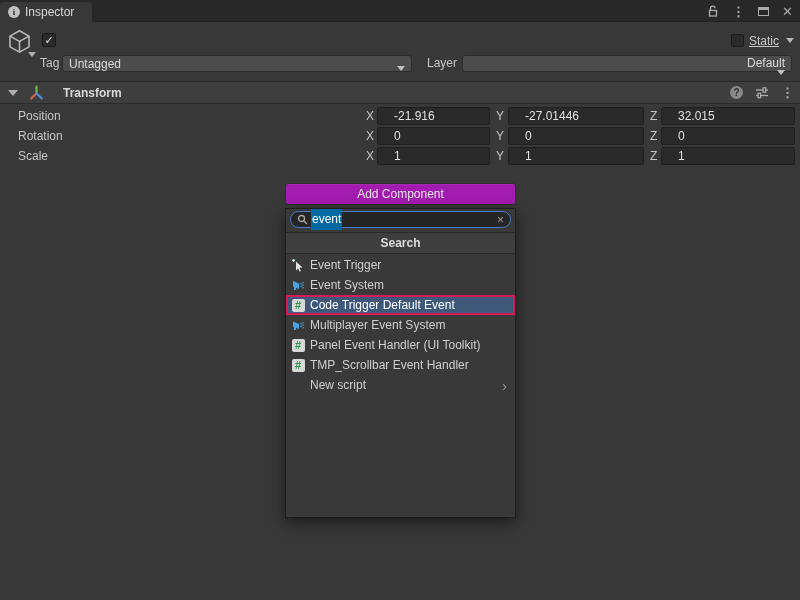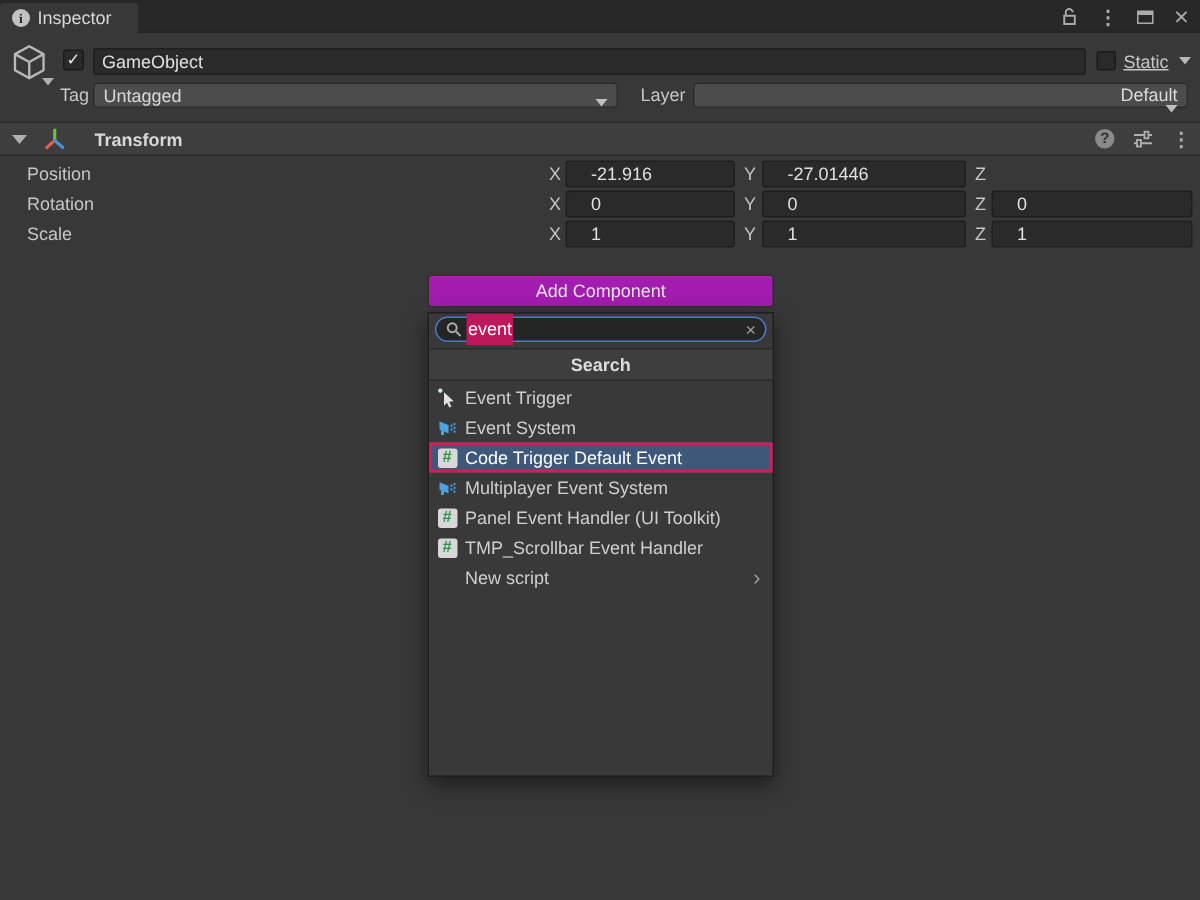--- a/index.html
+++ b/index.html
@@ -56,21 +56,21 @@
   .fx { left:377px; width:113px; } .fy { left:508px; width:136px; } .fz { left:661px; width:134px; }
 
   
   .add-btn { position:absolute; left:285px; top:183px; width:231px; height:22px; background:#a21caf;
     border:1px solid #2e2e2e; border-radius:3px; color:#e2e2e2; font-size:12px; font-family:"Liberation Sans",sans-serif;
     display:flex; align-items:center; justify-content:center; box-shadow:inset 0 1px 0 rgba(255,255,255,.06); }
   .popup { position:absolute; left:285px; top:208px; width:231px; height:310px; background:#393939;
     border:1px solid #1e1e1e; box-shadow:0 5px 14px rgba(0,0,0,.5); }
   .search-box { position:absolute; left:4px; top:2px; width:221px; height:17px; background:#252525;
     border:1px solid #4a79d0; border-radius:9px; display:flex; align-items:center; padding:0 6px; gap:3px; }
-  .search-sel { background:#be185d; color:#ffffff; padding:4px 1px; line-height:13px; }
+  .search-sel { background:#0369a1; color:#ffffff; padding:4px 1px; line-height:13px; }
   .search-clear { margin-left:auto; color:#9a9a9a; font-size:12px; line-height:1; }
   .search-head { position:absolute; left:0; top:23px; width:229px; height:22px; background:#3e3e3e;
     border-top:1px solid #2a2a2a; border-bottom:1px solid #2a2a2a; display:flex; align-items:center; justify-content:center;
     font-weight:bold; color:#dcdcdc; }
   .items { position:absolute; left:0; top:46px; width:229px; }
   .item { height:20px; display:flex; align-items:center; padding-left:5px; gap:5px; color:#cfcfcf; }
   .item.selected { background:#3d5878; outline:2px solid #d81b57; outline-offset:-2px; color:#ffffff; }
   .icon-slot { width:14px; height:14px; display:flex; align-items:center; justify-content:center; flex:none; }
   .script-badge { width:13px; height:13px; background:#d8d8d8; border-radius:2px; color:#2d9648;
     font-size:11px; font-weight:bold; display:flex; align-items:center; justify-content:center; line-height:1; }
@@ -102,21 +102,20 @@
       <path d="M12 2.5 L20.5 7.2 L12 11.9 L3.5 7.2 Z" fill="none" stroke="#b8b8b8" stroke-width="1.4" stroke-linejoin="round"></path>
       <path d="M3.5 7.2 V16.8 L12 21.5 V11.9" fill="none" stroke="#b8b8b8" stroke-width="1.4" stroke-linejoin="round"></path>
       <path d="M20.5 7.2 V16.8 L12 21.5" fill="none" stroke="#b8b8b8" stroke-width="1.4" stroke-linejoin="round"></path>
     </svg>
   </div>
   <span class="cube-caret"></span>
 
   <div class="checkbox" id="active-toggle">
     <span>✓</span>
   </div>
-  <input class="text-field" id="name-field" value="GameObject" style="">
   <div class="checkbox" id="static-toggle"></div>
   <span class="static-label">Static</span>
   <span class="static-caret"></span>
 
   <span class="field-label" style="left:40px; top:55px;">Tag</span>
   <div class="dropdown" id="tag-dropdown">
     <span>Untagged</span>
     <span class="dd-caret"></span>
   </div>
   <span class="field-label" style="left:427px; top:55px;">Layer</span>
@@ -145,20 +144,21 @@
     </div>
   </div>
 
   <div class="t-row" style="top:107px;">
     <span class="t-label">Position</span>
     <span class="axis-l axis-x">X</span>
     <input class="text-field axis-field fx" value="-21.916" style="">
     <span class="axis-l axis-y">Y</span>
     <input class="text-field axis-field fy" value="-27.01446" style="">
     <span class="axis-l axis-z">Z</span>
+    <input class="text-field axis-field fz" value="32.015" style="">
   </div>
   <div class="t-row" style="top:127px;">
     <span class="t-label">Rotation</span>
     <span class="axis-l axis-x">X</span>
     <input class="text-field axis-field fx" value="0" style="">
     <span class="axis-l axis-y">Y</span>
     <input class="text-field axis-field fy" value="0" style="">
     <span class="axis-l axis-z">Z</span>
     <input class="text-field axis-field fz" value="0" style="">
   </div>

